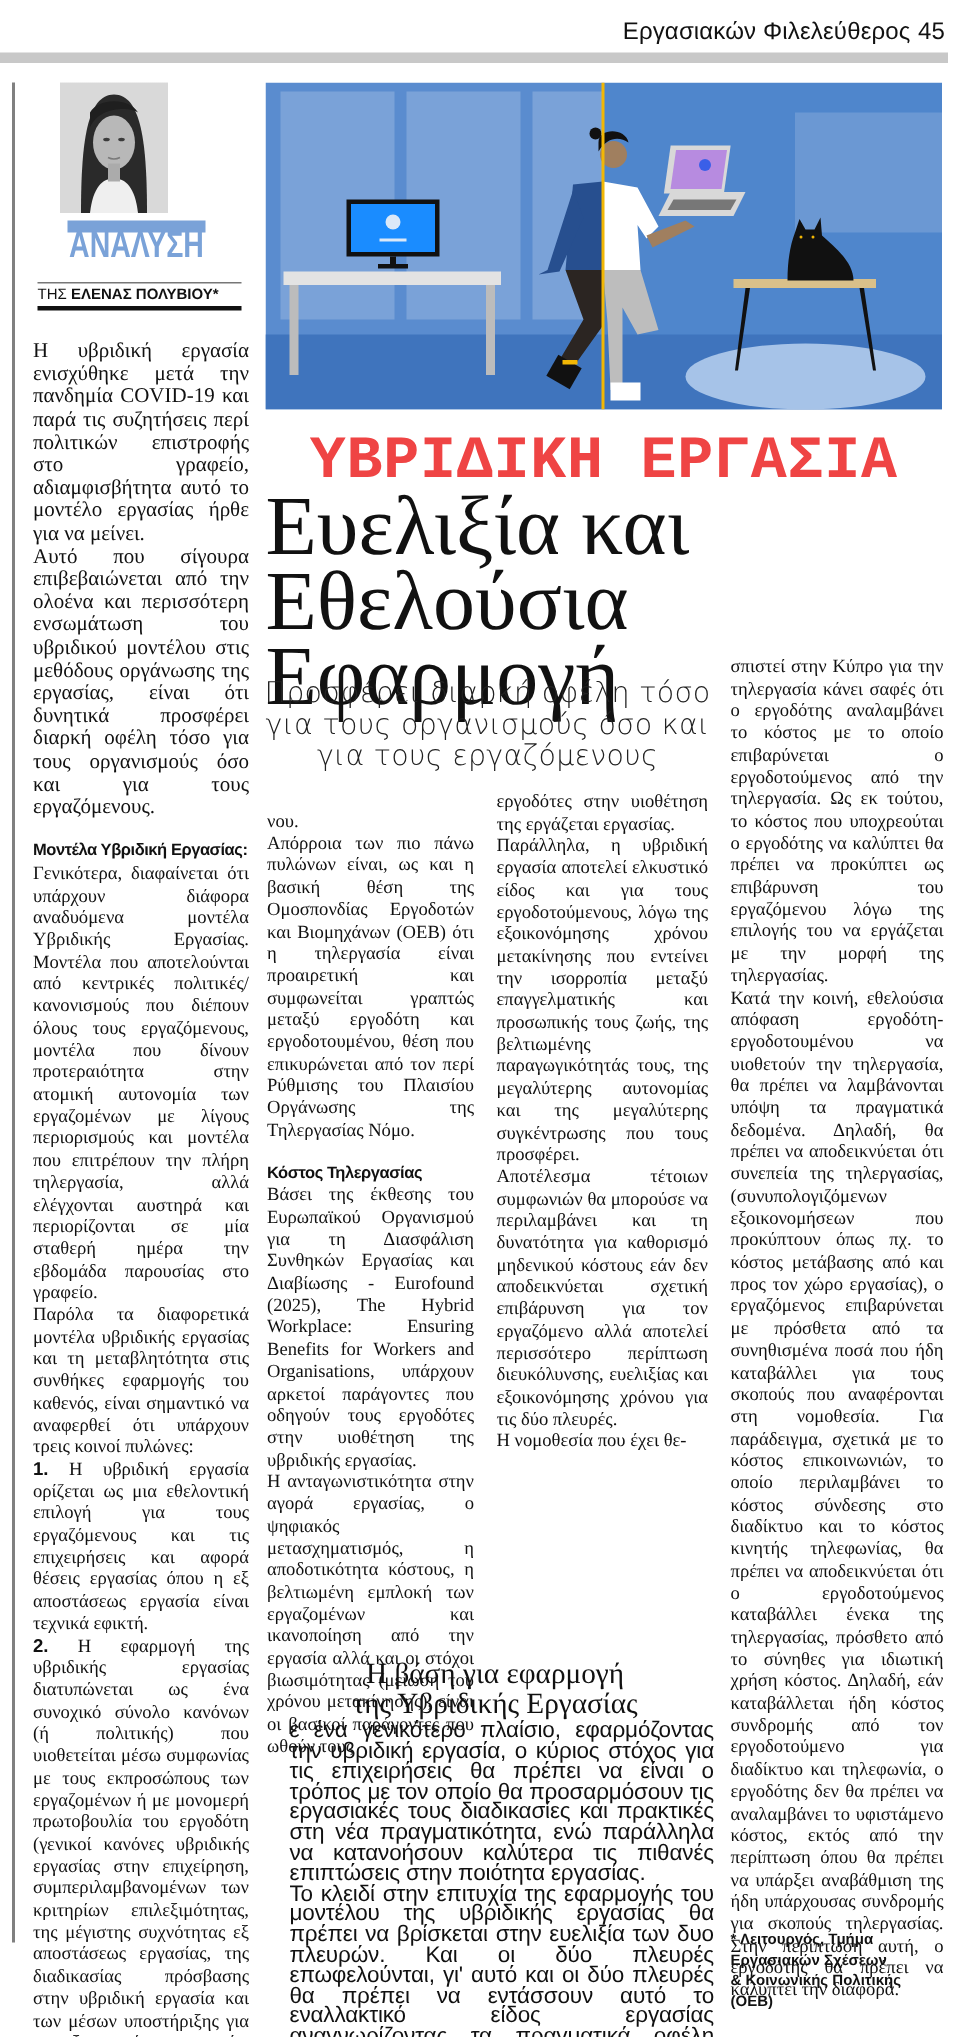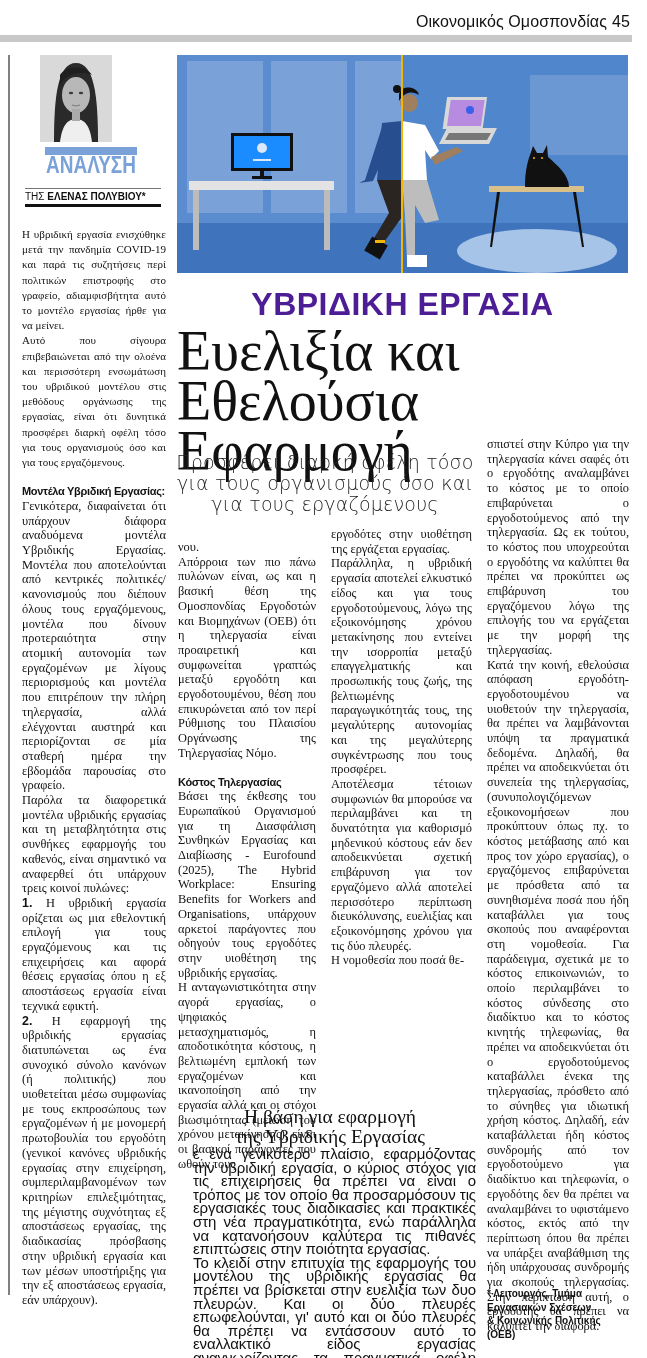--- a/index.html
+++ b/index.html
@@ -24,50 +24,50 @@
   .byline { left: 25px; top: 191px; width: 136px; font-family: "Liberation Sans", sans-serif; font-size: 10px; color: #111; white-space: nowrap; }
   .byline b { font-weight: bold; }
   .byline-bot { left: 25px; top: 204px; width: 136px; height: 3px; background: #111; }
 
   
   .col { font-family: "Liberation Serif", serif; font-size: 12.4px; line-height: 14.7px; color: #111; text-align: justify; hyphens: manual; }
   .col p { margin: 0; }
   .col .sub { font-family: "Liberation Sans", sans-serif; font-weight: bold; font-size: 11px; line-height: 14.7px; letter-spacing: -0.3px; }
   .col .num { font-weight: bold; font-family: "Liberation Sans", sans-serif; }
   .col .gap { height: 14px; }
-  .lead { font-size: 11px; line-height: 15.2px; }
+  .lead { font-size: 14px; line-height: 15.2px; }
 
   .col1 { left: 22px; top: 227px; width: 144px; }
   .col2 { left: 178px; top: 540px; width: 138px; }
   .col3 { left: 331px; top: 527px; width: 141px; }
   .col4 { left: 487px; top: 437px; width: 142px; }
 
   
   .hero { left: 177px; top: 55px; width: 451px; height: 218px; }
   .hero svg { width: 451px; height: 218px; display: block; }
 
   
-  .supertitle { left: 177px; top: 286px; width: 451px; text-align: center; font-family: Liberation Sans, sans-serif; font-weight: bold; font-size: 32px; color: #4c1d95; letter-spacing: 0.5px; }
+  .supertitle { left: 177px; top: 286px; width: 451px; text-align: center; font-family: Liberation Mono, monospace; font-weight: bold; font-size: 40px; color: #ef4444; letter-spacing: 0.5px; }
   .headline { left: 177px; top: 326px; width: 451px; text-align: left; font-family: "Liberation Serif", serif; font-size: 56px; line-height: 50px; color: #111; font-weight: normal; }
   .deck { left: 175px; top: 452px; width: 300px; text-align: center; font-family: "DejaVu Sans", sans-serif; font-weight: 200; font-size: 19px; line-height: 21px; color: #222; letter-spacing: 0.2px; }
 
   
   .box-title { left: 180px; top: 1107px; width: 300px; text-align: center; font-family: "Liberation Serif", serif; font-size: 19.5px; line-height: 20px; color: #111; }
   .box-text { left: 193px; top: 1147px; width: 283px; font-family: "Liberation Sans", sans-serif; font-weight: normal; font-size: 15px; line-height: 13.6px; color: #111; text-align: justify; letter-spacing: -0.1px; }
   .box-text p { margin: 0; }
 
   
   .footnote { left: 487px; top: 1287px; width: 142px; text-align: left; font-family: "Liberation Sans", sans-serif; font-size: 10px; line-height: 13.6px; color: #111; font-weight: bold; }
 </style>
 </head>
 <body>
 
 <div class="abs mast">
   <div class="mast-title">
-    <span>Οικονομικός Ομοσπονδίας</span><span class="pg">45</span>
+    <span>Εργασιακών Φιλελεύθερος</span><span class="pg">45</span>
   </div>
   <div class="mast-bar"></div>
 </div>
 
 <div class="abs left-rule"></div>
 
 <div class="abs photo">
   <svg viewBox="0 0 72 87">
     <rect width="72" height="87" fill="#d9d9d9"></rect>
     <path d="M14 87 C14 40 18 8 36 8 C54 8 58 40 58 87 Z" fill="#2a2a2a"></path>
@@ -162,21 +162,21 @@
   <div class="gap"></div>
   <p class="sub">Κόστος Τηλεργασίας</p>
   <p>Βάσει της έκθεσης του Ευρωπαϊκού Οργανισμού για τη Διασφάλιση Συνθηκών Εργασίας και Διαβίωσης - Eurofound (2025), The Hybrid Workplace: Ensuring Benefits for Workers and Organisations, υπάρχουν αρκετοί παράγοντες που οδηγούν τους εργοδότες στην υιοθέτηση της υβριδικής εργασίας.</p>
   <p>Η ανταγωνιστικότητα στην αγορά εργασίας, ο ψηφιακός μετασχηματισμός, η αποδοτικότητα κόστους, η βελτιωμένη εμπλοκή των εργαζομένων και ικανοποίηση από την εργασία αλλά και οι στόχοι βιωσιμότητας (μείωση του χρόνου μετακίνησης), είναι οι βασικοί παράγοντες που ωθούν τους</p>
 </div>
 
 <div class="abs col col3">
   <p>εργοδότες στην υιοθέτηση της εργάζεται εργασίας.</p>
   <p>Παράλληλα, η υβριδική εργασία αποτελεί ελκυστικό είδος και για τους εργοδοτούμενους, λόγω της εξοικονόμησης χρόνου μετακίνησης που εντείνει την ισορροπία μεταξύ επαγγελματικής και προσωπικής τους ζωής, της βελτιωμένης παραγωγικότητάς τους, της μεγαλύτερης αυτονομίας και της μεγαλύτερης συγκέντρωσης που τους προσφέρει.</p>
   <p>Αποτέλεσμα τέτοιων συμφωνιών θα μπορούσε να περιλαμβάνει και τη δυνατότητα για καθορισμό μηδενικού κόστους εάν δεν αποδεικνύεται σχετική επιβάρυνση για τον εργαζόμενο αλλά αποτελεί περισσότερο περίπτωση διευκόλυνσης, ευελιξίας και εξοικονόμησης χρόνου για τις δύο πλευρές.</p>
-  <p>Η νομοθεσία που ποσά θε-</p>
+  <p>Η νομοθεσία που έχει θε-</p>
 </div>
 
 <div class="abs col col4">
   <p>σπιστεί στην Κύπρο για την τηλεργασία κάνει σαφές ότι ο εργοδότης αναλαμβάνει το κόστος με το οποίο επιβαρύνεται ο εργοδοτούμενος από την τηλεργασία. Ως εκ τούτου, το κόστος που υποχρεούται ο εργοδότης να καλύπτει θα πρέπει να προκύπτει ως επιβάρυνση του εργαζόμενου λόγω της επιλογής του να εργάζεται με την μορφή της τηλεργασίας.</p>
   <p>Κατά την κοινή, εθελούσια απόφαση εργοδότη-εργοδοτουμένου να υιοθετούν την τηλεργασία, θα πρέπει να λαμβάνονται υπόψη τα πραγματικά δεδομένα. Δηλαδή, θα πρέπει να αποδεικνύεται ότι συνεπεία της τηλεργασίας, (συνυπολογιζόμενων εξοικονομήσεων που προκύπτουν όπως πχ. το κόστος μετάβασης από και προς τον χώρο εργασίας), ο εργαζόμενος επιβαρύνεται με πρόσθετα από τα συνηθισμένα ποσά που ήδη καταβάλλει για τους σκοπούς που αναφέρονται στη νομοθεσία. Για παράδειγμα, σχετικά με το κόστος επικοινωνιών, το οποίο περιλαμβάνει το κόστος σύνδεσης στο διαδίκτυο και το κόστος κινητής τηλεφωνίας, θα πρέπει να αποδεικνύεται ότι ο εργοδοτούμενος καταβάλλει ένεκα της τηλεργασίας, πρόσθετο από το σύνηθες για ιδιωτική χρήση κόστος. Δηλαδή, εάν καταβάλλεται ήδη κόστος συνδρομής από τον εργοδοτούμενο για διαδίκτυο και τηλεφωνία, ο εργοδότης δεν θα πρέπει να αναλαμβάνει το υφιστάμενο κόστος, εκτός από την περίπτωση όπου θα πρέπει να υπάρξει αναβάθμιση της ήδη υπάρχουσας συνδρομής για σκοπούς τηλεργασίας.  Στην περίπτωση αυτή, ο εργοδότης θα πρέπει να καλύπτει την διαφορά.</p>
 </div>
 
 <div class="abs footnote">
   <div>* Λειτουργός, Τμήμα</div>
   <div>Εργασιακών Σχέσεων</div>

